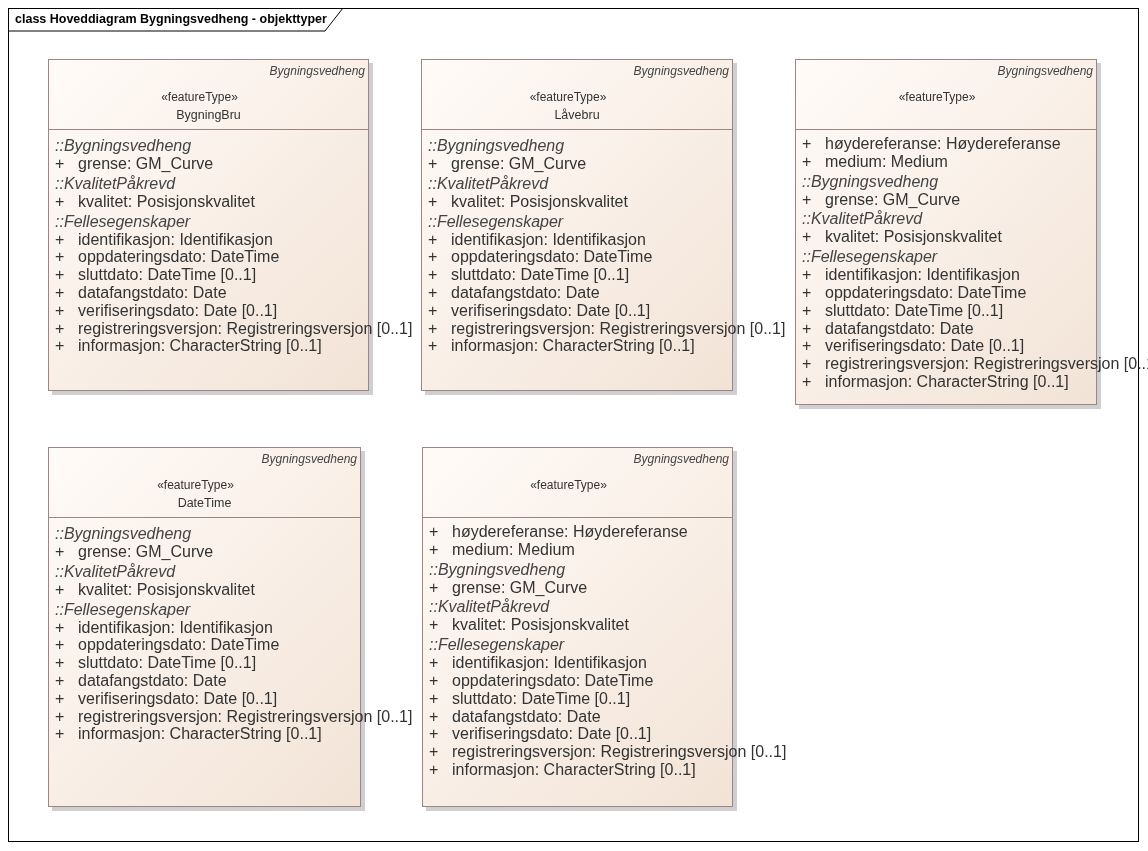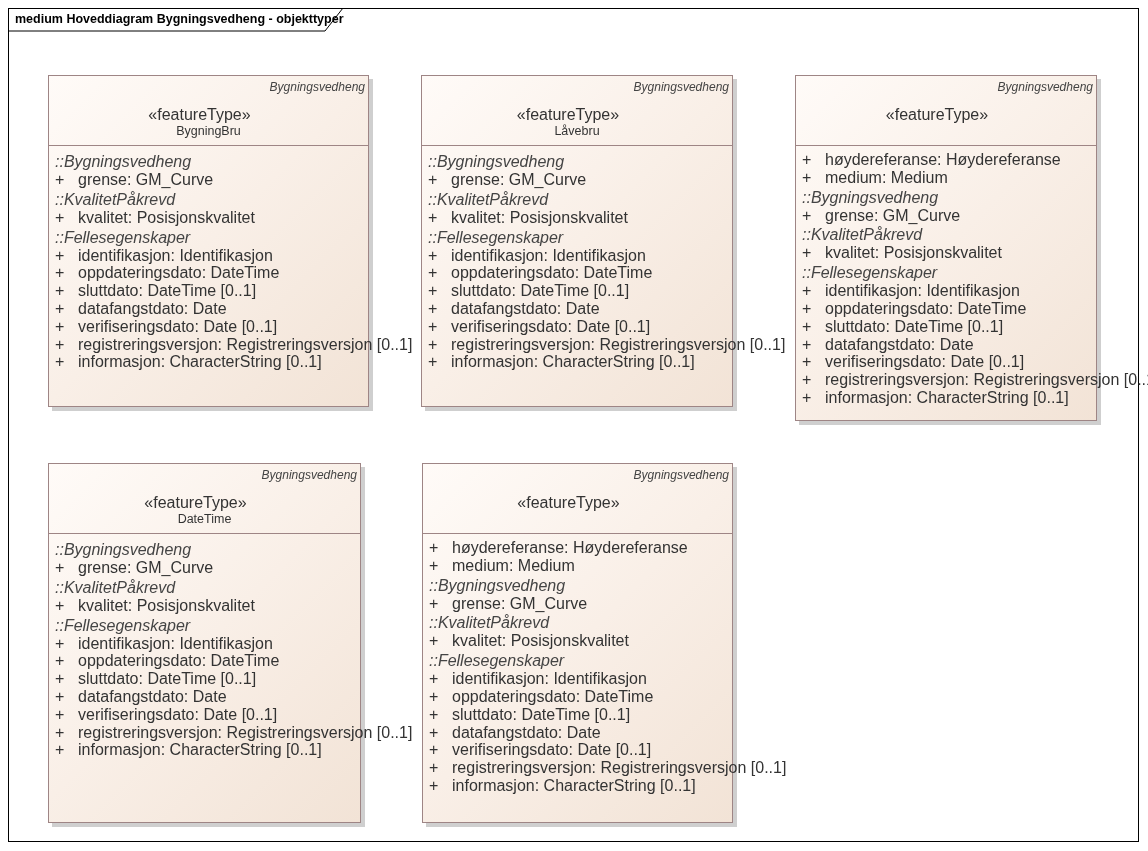--- a/index.html
+++ b/index.html
@@ -4,38 +4,38 @@
 <style>
   html, body { margin: 0; padding: 0; background: #ffffff; }
   body { width: 1148px; height: 851px; position: relative; overflow: hidden;
          font-family: "Liberation Sans", "DejaVu Sans", sans-serif; color: #222; }
   .frame { position: absolute; left: 8px; top: 8px; width: 1131px; height: 834px;
            border: 1px solid #000; box-sizing: border-box; }
   .tab-svg { position: absolute; left: 8px; top: 8px; }
   .frame-title { position: absolute; left: 15px; top: 12px; font-size: 12.5px; font-weight: bold; color: #000; white-space: nowrap; }
   .box { position: absolute; box-sizing: border-box; border: 1px solid #9e8585;
          background: linear-gradient(135deg, #fffbf8 0%, #f9efe7 50%, #f2e3d6 100%);
-         box-shadow: 4px 4px 0 #cfcfcf; margin-top: 16px; }
+         box-shadow: 4px 4px 0 #cfcfcf; }
   .hdr { position: relative; height: 70px; border-bottom: 1px solid #9e8585; box-sizing: border-box; }
   .pkg { position: absolute; right: 3px; top: 4px; font-style: italic; font-size: 12px; color: #444; }
-  .stereo { position: absolute; left: 0; right: 18px; top: 30px; text-align: center; font-size: 16px; color: #333; }
+  .stereo { position: absolute; left: 0; right: 18px; top: 30px; text-align: center; font-size: 12px; color: #333; }
   .cname { position: absolute; left: 0; right: 0; top: 48px; text-align: center; font-size: 12.5px; font-weight: normal; color: #333; }
   .attrs { padding: 5px 0 0 6px; }
   .grp { font-style: italic; font-size: 16px; color: #444; height: 18px; line-height: 18px; margin-top: 2px; }
   .row { font-size: 16px; color: #333; height: 17.8px; line-height: 17.8px; white-space: nowrap; }
   .vis { display: inline-block; width: 23px; }
 </style>
 </head>
 <body>
 
 <div class="frame"></div>
 <svg class="tab-svg" width="340" height="26">
   <polyline points="0,23 317,23 335,0" fill="none" stroke="#000" stroke-width="1"></polyline>
 </svg>
-<div class="frame-title">medium Hoveddiagram Bygningsvedheng - objekttyper</div>
+<div class="frame-title">class Hoveddiagram Bygningsvedheng - objekttyper</div>
 
 <div class="box" style="left:48px; top:59px; width:321px; height:332px;">
     <div class="hdr">
       <div class="pkg">Bygningsvedheng</div>
       <div class="stereo">«featureType»</div>
       <div class="cname">BygningBru</div>
     </div>
     <div class="attrs">
       <div class="grp">::Bygningsvedheng</div>
       <div class="row"><span class="vis">+</span><span>grense: GM_Curve</span></div>

